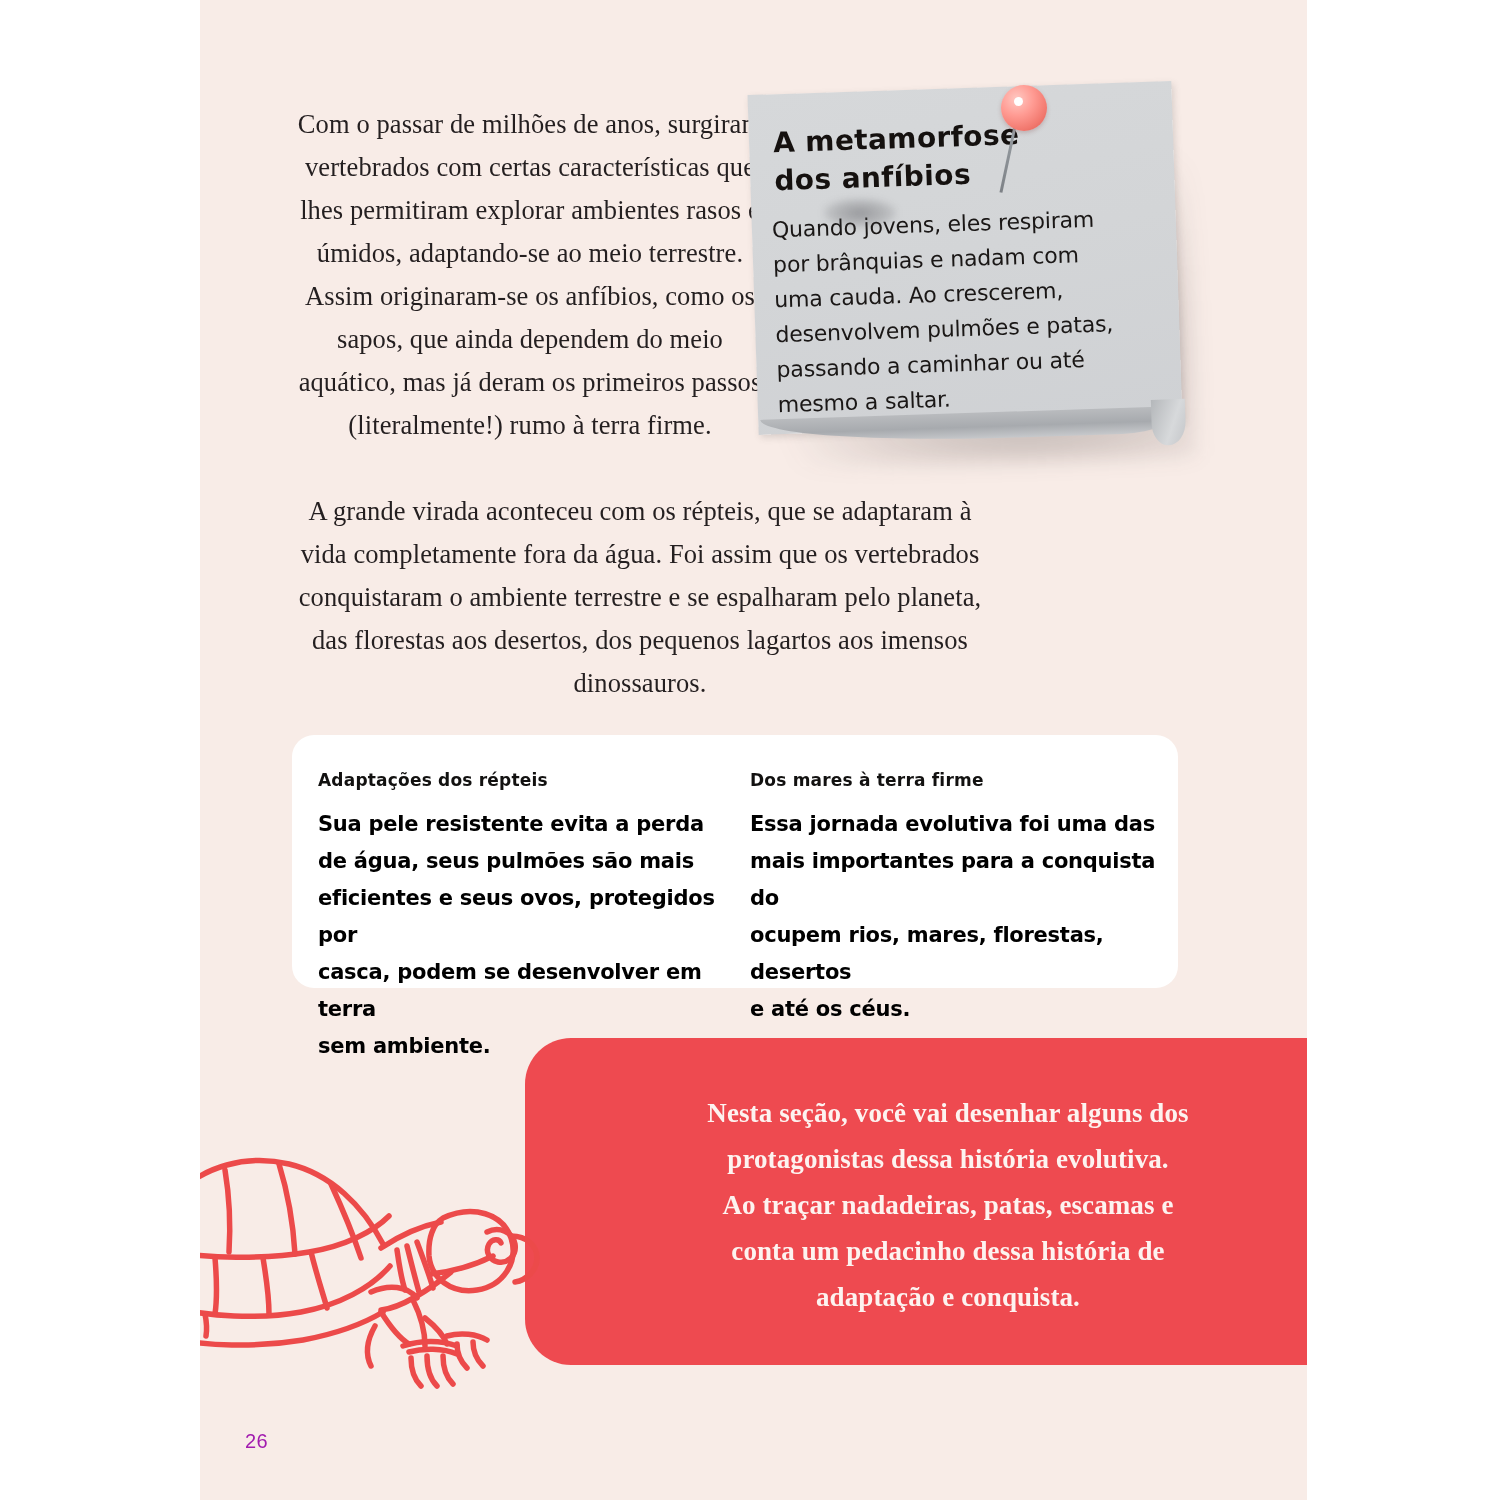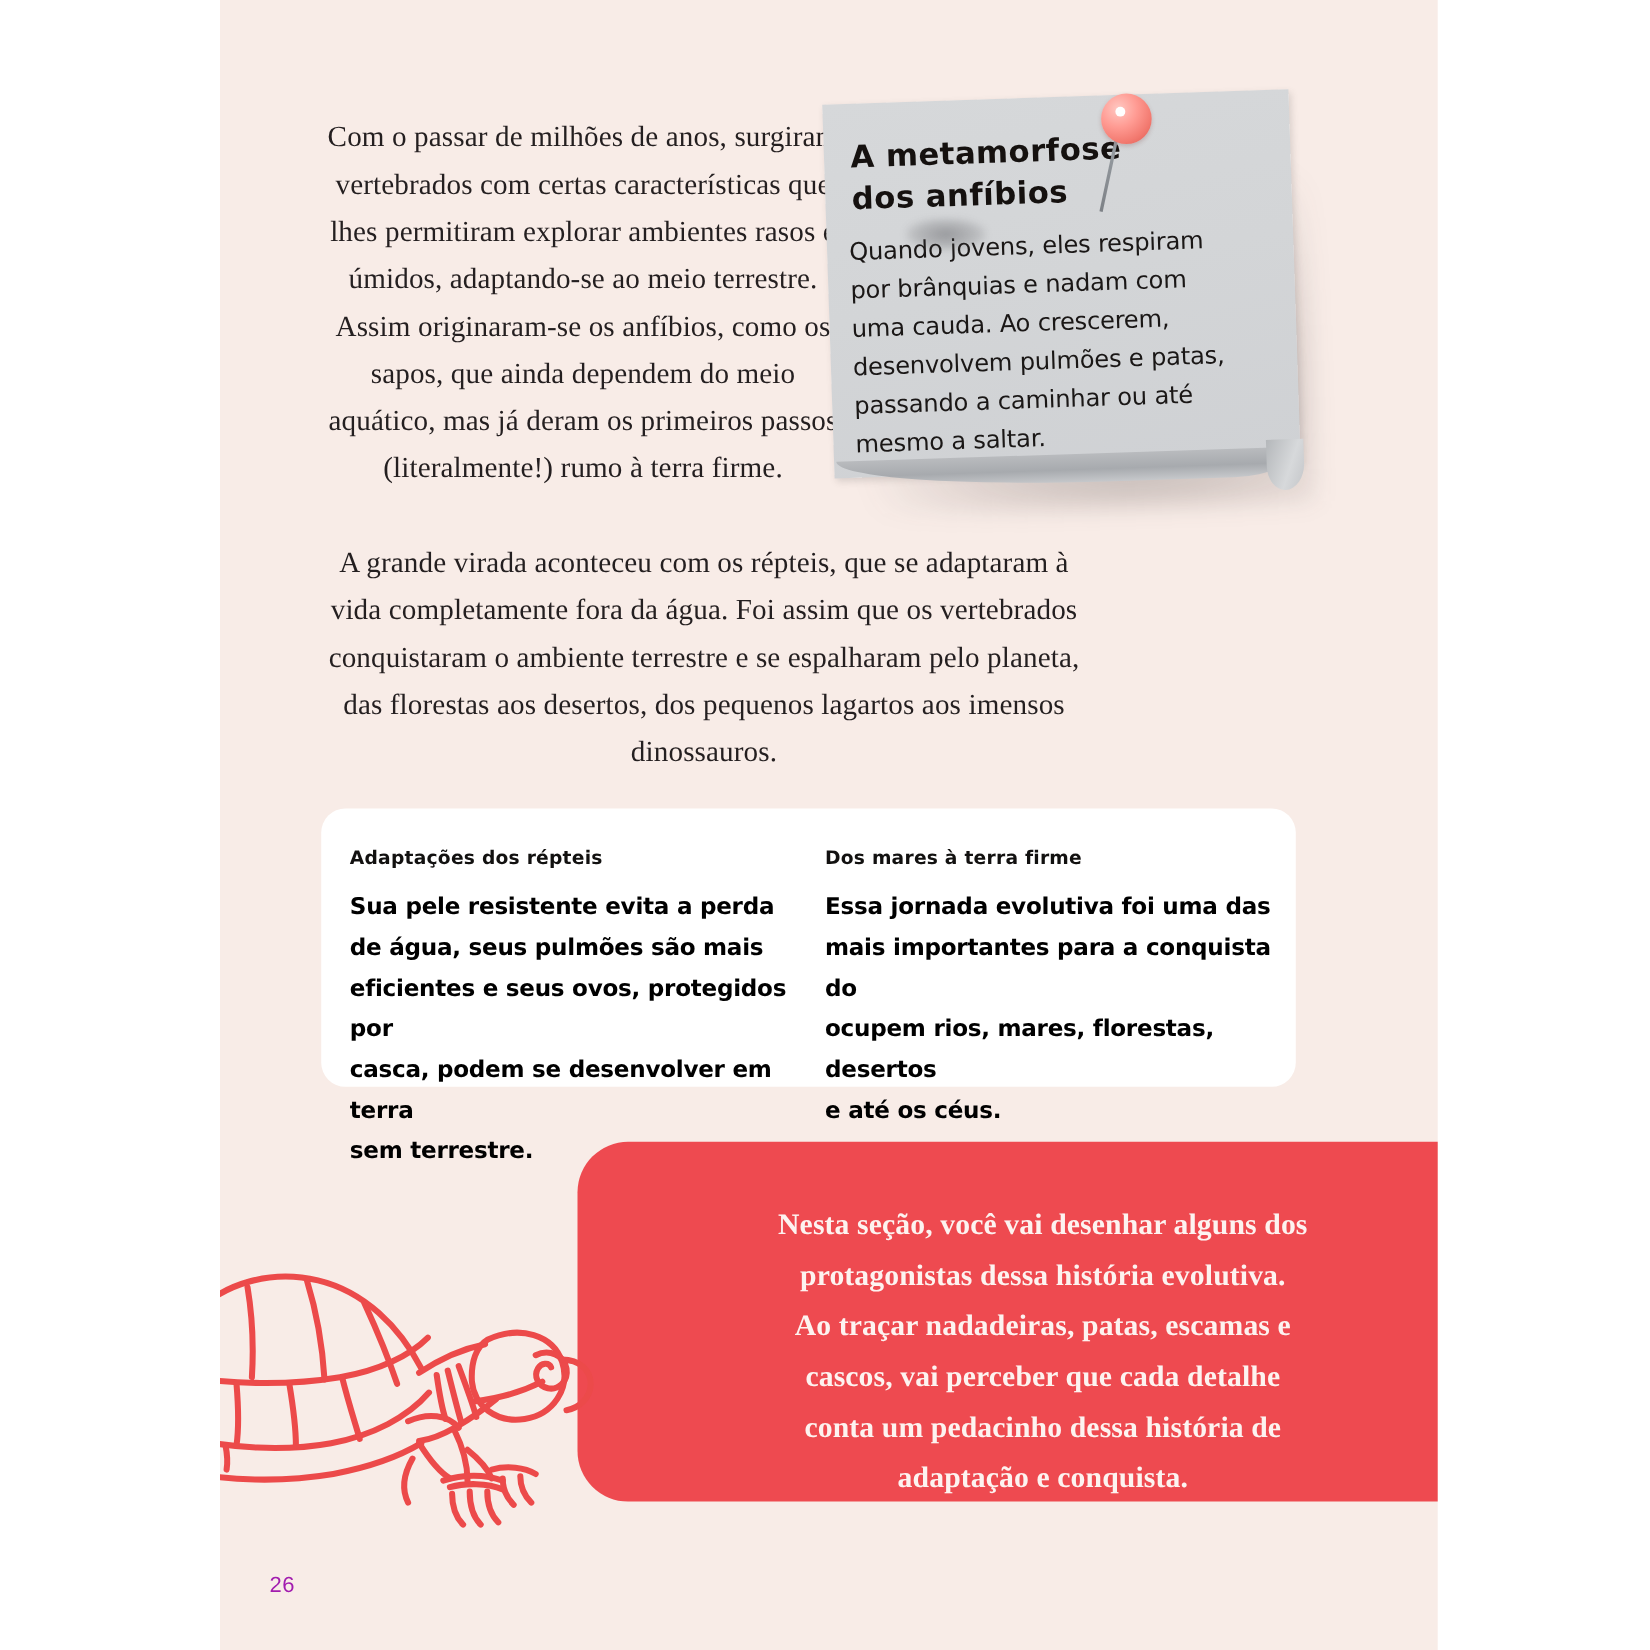--- a/index.html
+++ b/index.html
@@ -295,40 +295,39 @@
     <div class="body-par" id="par-2">A grande virada aconteceu com os répteis, que se adaptaram à vida completamente fora da água. Foi assim que os vertebrados conquistaram o ambiente terrestre e se espalharam pelo planeta, das florestas aos desertos, dos pequenos lagartos aos imensos dinossauros.</div>
 
     <div id="white-card">
       <div class="card-col" id="card-col-left">
         <div class="card-title">Adaptações dos répteis</div>
         <div class="card-body">
           <span>Sua pele resistente evita a perda</span>
           <span>de água, seus pulmões são mais</span>
           <span>eficientes e seus ovos, protegidos por</span>
           <span>casca, podem se desenvolver em terra</span>
-          <span>sem terrestre.</span>
+          <span>sem ambiente.</span>
         </div>
       </div>
       <div class="card-col" id="card-col-right">
         <div class="card-title">Dos mares à terra firme</div>
         <div class="card-body">
           <span>Essa jornada evolutiva foi uma das</span>
           <span>mais importantes para a conquista do</span>
           <span>ocupem rios, mares, florestas, desertos</span>
           <span>e até os céus.</span>
         </div>
       </div>
     </div>
 
     <div id="red-box">
       <div id="red-text">
         <span>Nesta seção, você vai desenhar alguns dos</span>
         <span>protagonistas dessa história evolutiva.</span>
         <span>Ao traçar nadadeiras, patas, escamas e</span>
-        <span>cascos, vai perceber que cada detalhe</span>
         <span>conta um pedacinho dessa história de</span>
         <span>adaptação e conquista.</span>
       </div>
     </div>
 
     <div id="turtle">
       <svg width="400" height="290" viewBox="0 0 400 290" xmlns="http://www.w3.org/2000/svg">
         <g fill="none" stroke="#ec4a4a" stroke-width="5.5" stroke-linecap="round" stroke-linejoin="round">
 
           <path d="M-10,56 C18,26 62,14 104,24 C146,34 178,66 198,104"></path>

